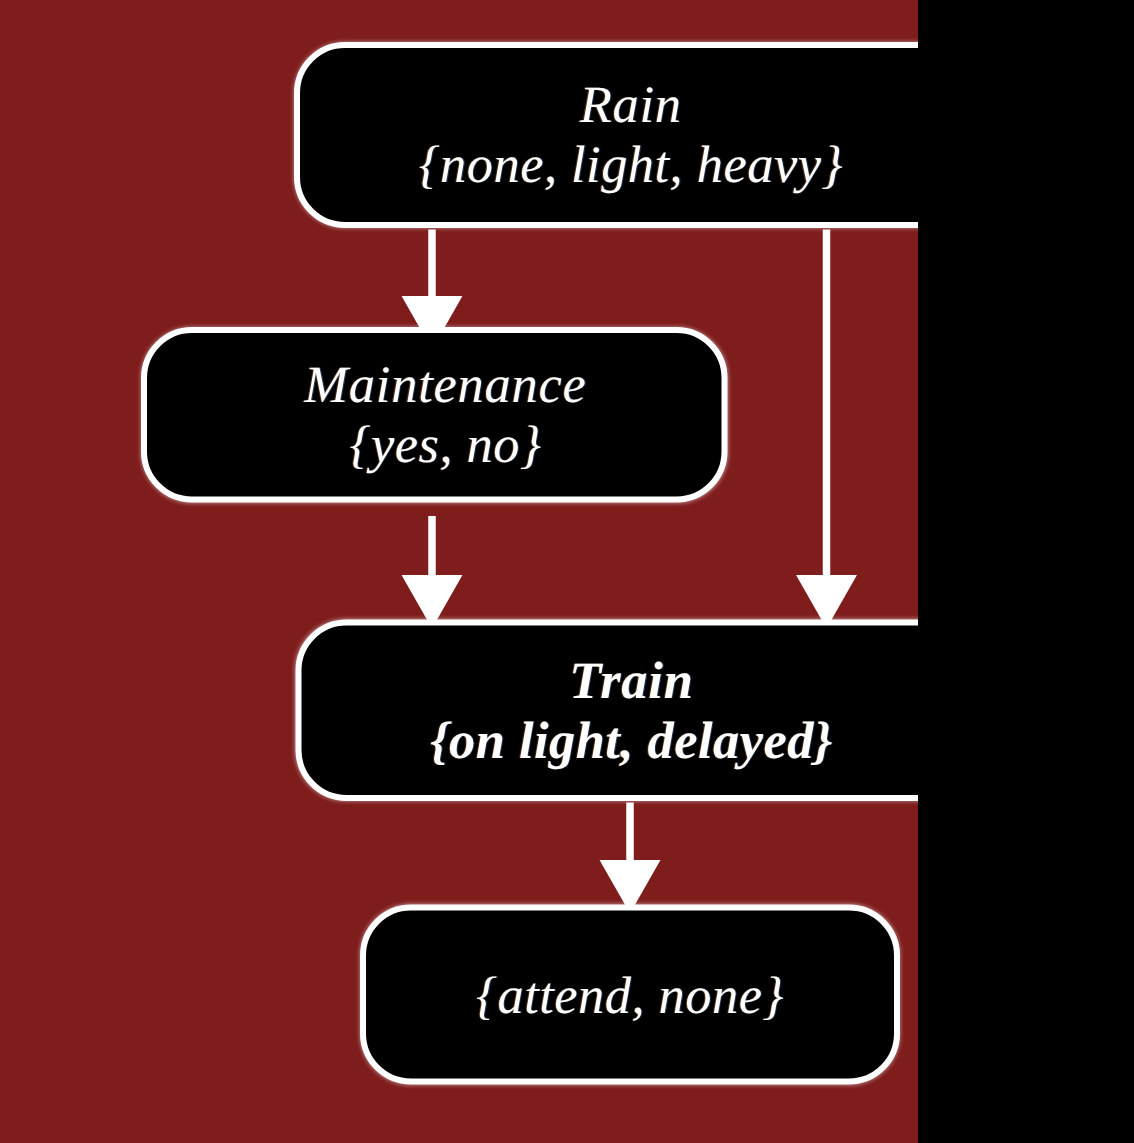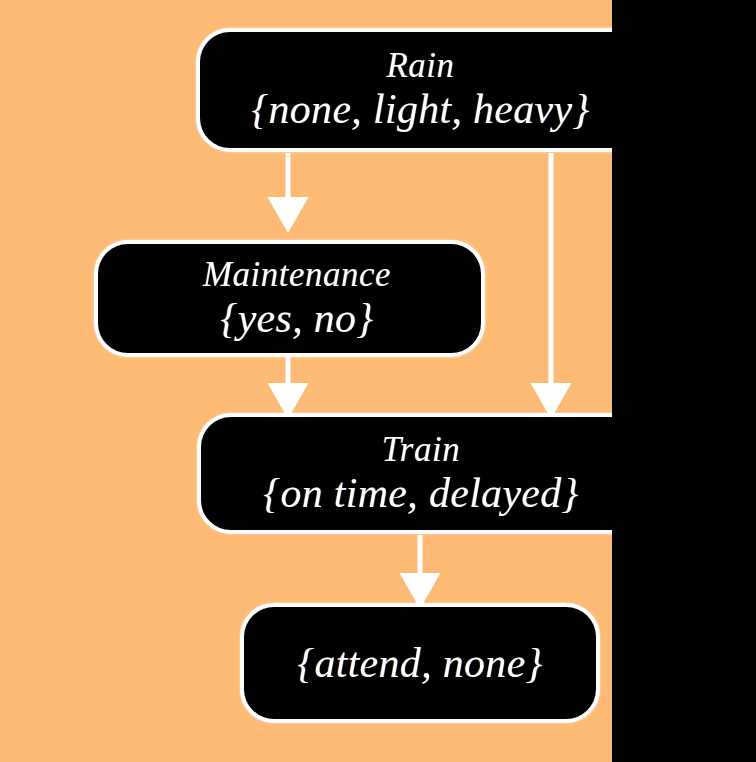--- a/index.html
+++ b/index.html
@@ -4,21 +4,21 @@
 <style>
   html, body {
     margin: 0;
     padding: 0;
     background: #000000;
   }
   #canvas {
     position: relative;
     width: 612px;
     height: 762px;
-    background: #fdba74;
+    background: #7f1d1d;
     overflow: hidden;
     font-family: "Liberation Serif", "DejaVu Serif", serif;
   }
   #edge-layer {
     position: absolute;
     left: 0;
     top: 0;
     width: 756px;
     height: 762px;
     pointer-events: none;
@@ -40,29 +40,29 @@
   }
   .node-name {
     font-style: italic;
     font-size: 35px;
     letter-spacing: 0.5px;
     text-shadow: -0.7px 0 rgba(255,150,60,0.30), 0.7px 0 rgba(120,170,255,0.30);
     white-space: nowrap;
   }
   .node-states {
     font-style: italic;
-    font-size: 42px;
+    font-size: 35px;
     letter-spacing: 0.3px;
     margin-top: 2px;
     text-shadow: -0.7px 0 rgba(255,150,60,0.30), 0.7px 0 rgba(120,170,255,0.30);
     white-space: nowrap;
   }
   #node-rain     { left: 196px; top: 28px;  width: 449px; height: 124px; }
-  #node-maint    { left: 94px;  top: 240px; width: 391px; height: 117px; padding-left: 15px; }
-  #node-train    { left: 197px; top: 413px; width: 448px; height: 121px; }
+  #node-maint    { left: 94px;  top: 218px; width: 391px; height: 117px; padding-left: 15px; }
+  #node-train    { left: 197px; top: 413px; width: 448px; height: 121px; font-weight: bold; }
   #node-appt     { left: 240px; top: 603px; width: 360px; height: 120px; }
 </style>
 </head>
 <body>
 
 <div id="canvas">
 
   <svg id="edge-layer" viewBox="0 0 756 762" xmlns="http://www.w3.org/2000/svg">
     <defs>
       <marker id="arrowhead" markerWidth="9" markerHeight="9" refX="3.4" refY="4.5" orient="auto" markerUnits="strokeWidth">
@@ -92,20 +92,20 @@
     <div class="node-states">{none, light, heavy}</div>
   </div>
 
   <div class="node" id="node-maint">
     <div class="node-name">Maintenance</div>
     <div class="node-states">{yes, no}</div>
   </div>
 
   <div class="node" id="node-train">
     <div class="node-name">Train</div>
-    <div class="node-states">{on time, delayed}</div>
+    <div class="node-states">{on light, delayed}</div>
   </div>
 
   <div class="node" id="node-appt">
     <div class="node-states">{attend, none}</div>
   </div>
 
 </div>
 
 </body></html>

